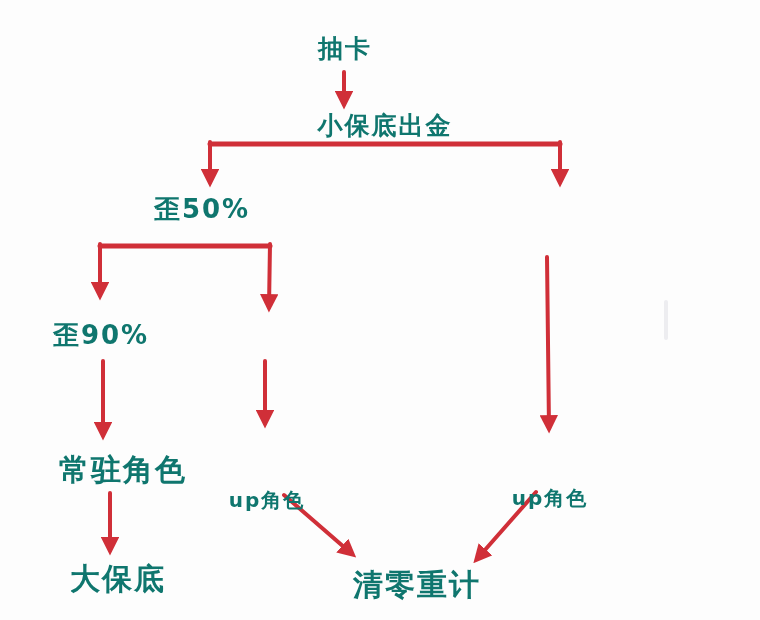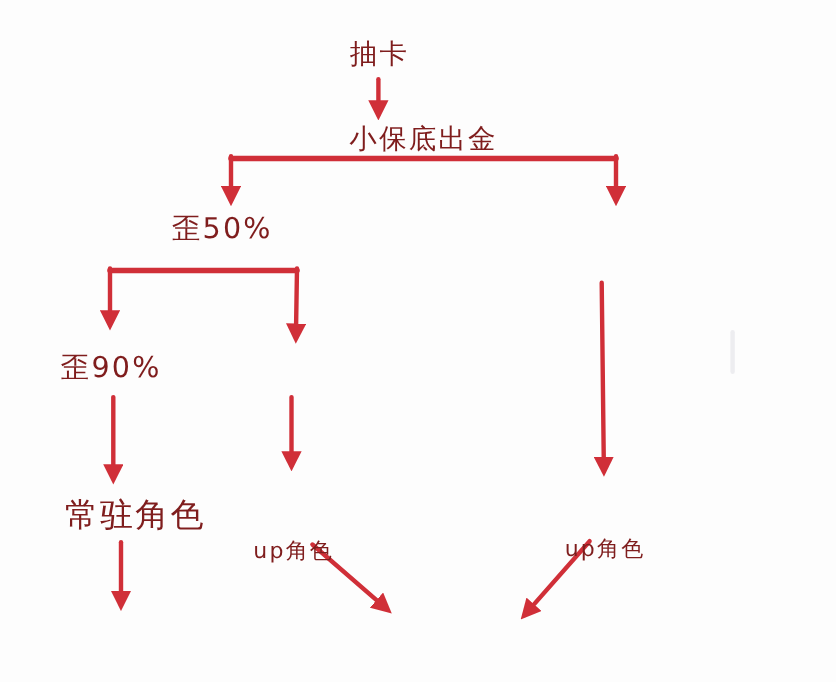--- a/index.html
+++ b/index.html
@@ -16,22 +16,22 @@
     font-family: "DejaVu Sans", sans-serif;
   }
   #edges {
     position: absolute;
     left: 0; top: 0;
     width: 760px; height: 620px;
   }
   .node {
     position: absolute;
     transform: translate(-50%, -50%);
-    color: #7f1d1d;
-    font-weight: normal;
+    color: #0f766e;
+    font-weight: bold;
     white-space: nowrap;
     letter-spacing: 2px;
     text-align: center;
     line-height: 1.1;
   }
   .fs25 { font-size: 25px; }
   .fs26 { font-size: 26px; }
   .fs28 { font-size: 20px; margin-top: 28px; }
   .fs30 { font-size: 30px; }
   .stray {
@@ -90,15 +90,17 @@
 
   <div class="node fs26" style="left:101px; top:335px;">歪90%</div>
 
 
   <div class="node fs30" style="left:123px; top:469px;">常驻角色</div>
 
   <div class="node fs28" style="left:267px; top:472px;">up角色</div>
 
   <div class="node fs28" style="left:550px; top:470px;">up角色</div>
 
+  <div class="node fs30" style="left:118px; top:578px;">大保底</div>
 
+  <div class="node fs30" style="left:417px; top:584px;">清零重计</div>
 
 </div>
 
 </body></html>

